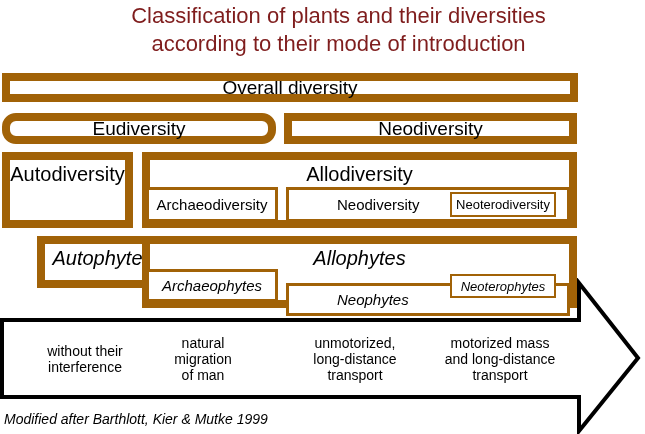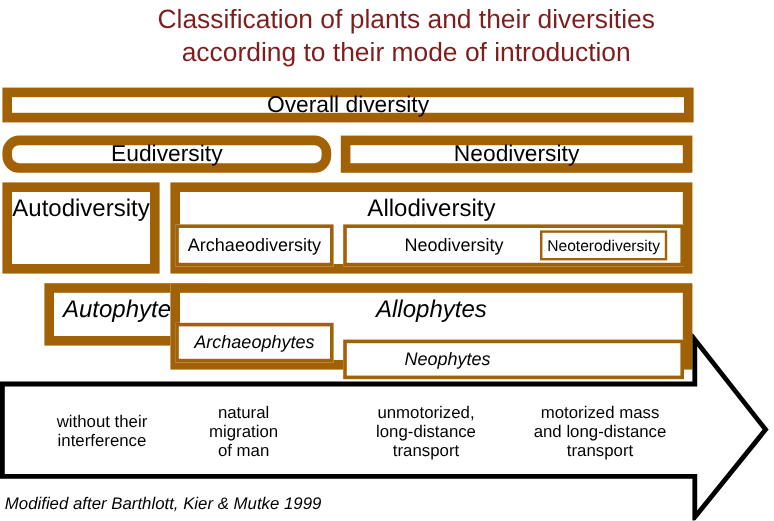--- a/index.html
+++ b/index.html
@@ -74,20 +74,23 @@
   </div>
   <div class="box lab20 toplabel it" style="left:142px;top:236px;width:435px;height:72px;">
     <span>Allophytes</span>
   </div>
   <div class="box sub it" style="left:146px;top:269px;width:132px;height:33px;">
     <span>Archaeophytes</span>
   </div>
   <div class="box sub subhost it" style="left:286px;top:283px;width:284px;height:33px;">
     <span>Neophytes</span>
   </div>
+  <div class="box nested it" style="left:450px;top:274px;width:106px;height:24px;">
+    <span>Neoterophytes</span>
+  </div>
 
   <svg class="arrow-svg" width="645" height="156" viewBox="0 0 645 156">
     <polygon points="2,42 579,42 579,5 638,80 579,153 579,119 2,119" fill="#ffffff" stroke="#000000" stroke-width="4"></polygon>
   </svg>
 
   <div class="stage" style="left:0px;">without their
 interference</div>
   <div class="stage" style="left:118px;">natural
 migration
 of man</div>

